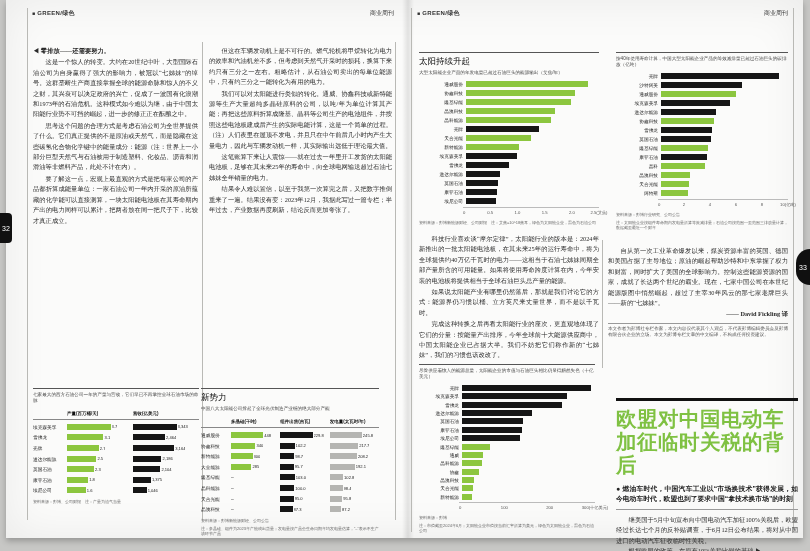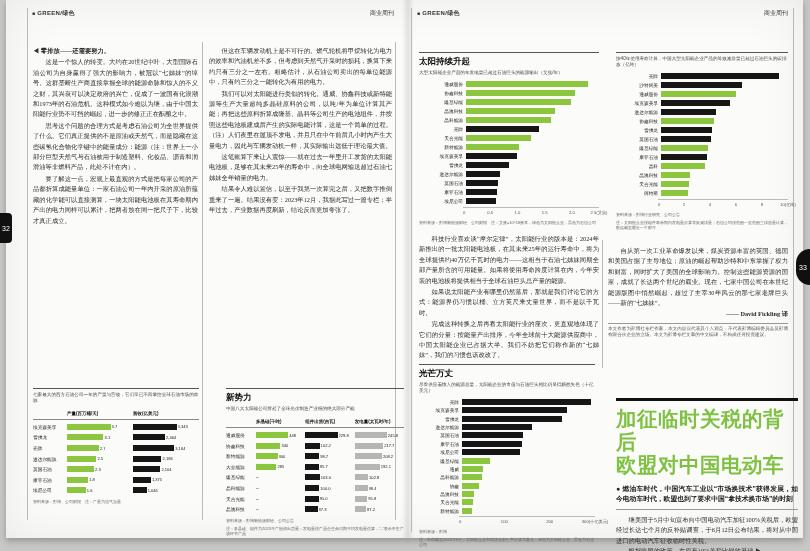--- a/index.html
+++ b/index.html
@@ -21,21 +21,21 @@
   
   .tcol{position:absolute;overflow:hidden;font-family:"Liberation Serif",serif;
         font-size:6.3px;line-height:10.4px;color:#2b2b2b;text-align:justify;}
   .tcol p{margin:0 0 1px 0;text-indent:2em;}
   .tcol p.lead{text-indent:0;font-weight:bold;}
   .tcol p.byline{text-indent:0;text-align:right;font-weight:bold;}
   .tcol p.footnote{text-indent:0;font-size:4.6px;line-height:6.6px;color:#555;border-top:0.5px solid #999;padding-top:2px;margin-top:3px;}
   
   .chart{position:absolute;}
   .chart .toprule{position:absolute;left:0;top:-4px;width:100%;height:1px;background:#555;}
-  .chart h3{margin:0 0 2px 0;font-size:8.5px;font-weight:bold;color:#0a0a0a;}
+  .chart h3{margin:0 0 2px 0;font-size:8.5px;font-weight:normal;color:#0a0a0a;}
   .chart .sub{margin:0 0 4px 0;font-size:4.6px;line-height:5.8px;color:#444;}
   .chart .src{margin:3px 0 0 0;font-size:4.0px;line-height:5.2px;color:#666;}
   .hrow{display:flex;align-items:center;height:9px;}
   .hbars.tight .hrow{height:8.4px;}
   .hlab{font-size:4.7px;color:#222;text-align:right;padding-right:3px;white-space:nowrap;overflow:hidden;flex:none;}
   .htrack{flex:1;position:relative;height:6px;}
   .hfill{position:absolute;left:0;top:0;height:100%;display:block;}
   .c-green{background:#8cc63f;}
   .c-black{background:#161616;}
   .c-gray{background:#b5b5b2;}
@@ -179,21 +179,21 @@
           </span>
           <span class="tcell">
             <i class="tfill c-black" style="width:21.3%"></i>
             <b class="tval">1,046</b>
           </span>
         </div>
       </div>
     <p class="src">资料来源：彭博、公司财报　注：产量为油气当量</p>
   </div>
 
-  <div class="chart" style="left:220px;top:392px;width:178px;">
+  <div class="chart" style="left:195px;top:392px;width:178px;">
     <div class="toprule"></div>
     <h3>新势力</h3>
     <p class="sub">中国八大太阳能公司撑起了全球光伏制造产业链的绝大部分产能</p>
     <div>
         <div class="trow thead">
           <span class="tlab" style="width:30px"></span>
           <span class="tcolh">多晶硅(千吨)</span>
           <span class="tcolh">组件出货(吉瓦)</span>
           <span class="tcolh">发电量(太瓦时/年)</span>
         </div>
@@ -526,21 +526,20 @@
     <p>完成这种转换之后再看太阳能行业的座次，更直观地体现了它们的分量：按能量产出排序，今年全球前十大能源供应商中，中国太阳能企业已占据大半。我们不妨把它们称作新的“七姊妹”，我们的习惯也该改改了。</p>
   </div>
   <div class="tcol" style="left:602px;top:246px;width:180px;height:126px;">
     <p>自从第一次工业革命爆发以来，煤炭资源丰富的英国、德国和美国占据了主导地位；原油的崛起帮助沙特和中东掌握了权力和财富，同时扩大了美国的全球影响力。控制这些能源资源的国家，成就了长达两个世纪的霸业。现在，七家中国公司在本世纪能源版图中悄然崛起，超过了主宰30年风云的那七家老牌巨头——新的“七姊妹”。</p>
     <p class="byline">—— David Fickling 译</p>
     <p class="footnote">本文作者为彭博社专栏作家，本文内容仅代表其个人观点，不代表彭博编辑委员会及彭博有限合伙企业的立场。本文为彭博专栏文章的中文编译，不构成任何投资建议。</p>
   </div>
 
   <div class="chart" style="left:413px;top:368px;width:176px;">
     <div class="toprule"></div>
-    <h3>光芒万丈</h3>
     <p class="sub">尽管供应着惊人的能源总量，太阳能企业的市值与石油巨头相比仍显得黯然失色（十亿美元）</p>
     <div class="hbars tight">
         <div class="hrow">
           <span class="hlab" style="width:40px">壳牌</span>
           <span class="htrack">
             <i class="hfill c-black" style="width:97.3%"></i>
           </span>
         </div>
         <div class="hrow">
           <span class="hlab" style="width:40px">埃克森美孚</span>
@@ -627,22 +626,22 @@
           <span style="left: 100%;">300(十亿美元)</span>
         </div>
       </div>
     <p class="src">资料来源：彭博</p>
     <p class="src">注：市值截至2024年6月；太阳能企业市值按当前汇率折算为美元，绿色为太阳能企业，黑色为石油公司</p>
   </div>
 
   <div class="feature">
     <div class="bigrule"></div>
     <h1 style="color: rgb(127, 193, 66);">
+      <span style="display:block;">欧盟对中国电动车</span>
       <span style="display:block;">加征临时关税的背后</span>
-      <span style="display:block;">欧盟对中国电动车</span>
     </h1>
     <p class="stand">● 燃油车时代，中国汽车工业以“市场换技术”获得发展，如今电动车时代，欧盟也到了要求中国“拿技术换市场”的时刻</p>
     <div class="divider"></div>
     <div class="fbody">
       <p>继美国于5月中旬宣布向中国电动汽车加征100%关税后，欧盟经过长达七个月的反补贴调查，于6月12日公布结果，将对从中国进口的电动汽车征收临时性关税。</p>
       <p>根据欧盟的政策，在原有10%关税比例的基础 ▶</p>
     </div>
   </div>
 </div>
 

